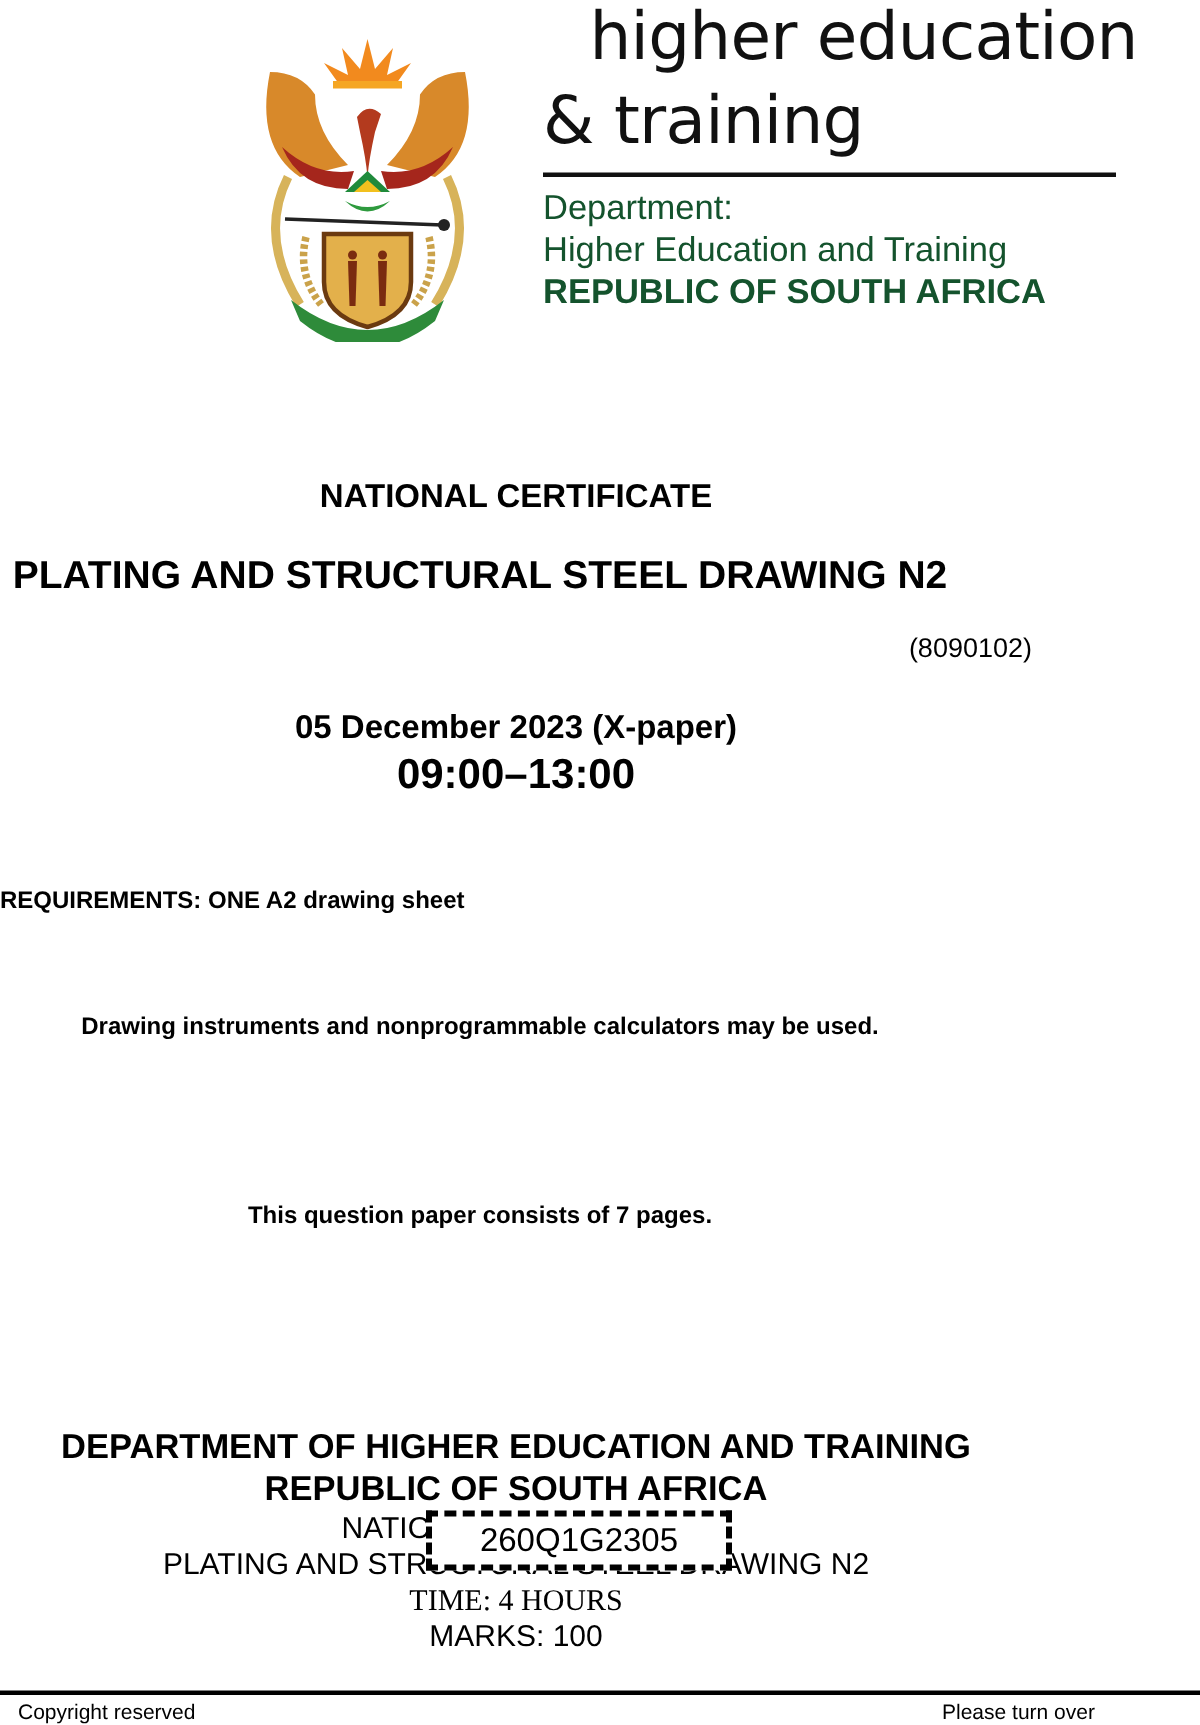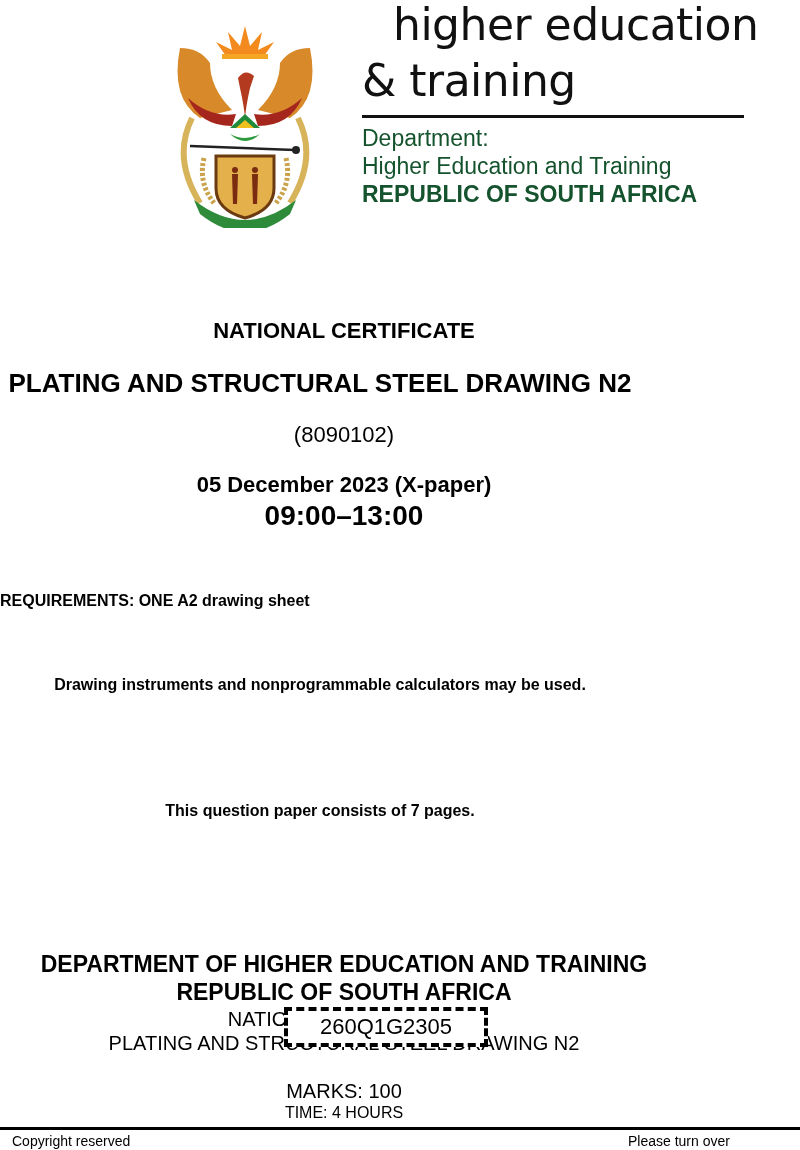--- a/index.html
+++ b/index.html
@@ -61,32 +61,32 @@
 
 <div class="abs brand-big" style="top:2px;margin-left:31px;">higher education</div>
 <div class="abs brand-big" style="top:58px;">&amp; training</div>
 <div class="abs brand-rule"></div>
 <div class="abs brand-small" style="top:124px;">Department:</div>
 <div class="abs brand-small" style="top:152px;">Higher Education and Training</div>
 <div class="abs brand-small bold" style="top:180px;">REPUBLIC OF SOUTH AFRICA</div>
 
 <div class="abs center bold" style="top:318px; font-size:22px;">NATIONAL CERTIFICATE</div>
 <div class="abs center bold" style="top:368px; font-size:26px; left:-24px;">PLATING AND STRUCTURAL STEEL DRAWING N2</div>
-<div class="abs center" style="top:422px; font-size:22px;">(8090102)</div>
+<div class="abs center" style="top:422px; font-size:18px;text-align:right;">(8090102)</div>
 <div class="abs center bold" style="top:472px; font-size:22px;">05 December 2023 (X-paper)</div>
 <div class="abs center bold" style="top:500px; font-size:28px;">09:00–13:00</div>
 
 <div class="abs bold" style="left:0; top:592px; font-size:16px;">REQUIREMENTS: ONE A2 drawing sheet</div>
 <div class="abs center bold" style="top:676px; font-size:16px; left:-24px;">Drawing instruments and nonprogrammable calculators may be used.</div>
 <div class="abs center bold" style="top:802px; font-size:16px; left:-24px;">This question paper consists of 7 pages.</div>
 
 <div class="abs center bold" style="top:951px; font-size:23px;">DEPARTMENT OF HIGHER EDUCATION AND TRAINING</div>
 <div class="abs center bold" style="top:979px; font-size:23px;">REPUBLIC OF SOUTH AFRICA</div>
 <div class="abs center" style="top:1008px; font-size:20px;">NATIONAL CERTIFICATE</div>
 <div class="abs center" style="top:1032px; font-size:20px;">PLATING AND STRUCTURAL STEEL DRAWING N2</div>
-<div class="abs center" style="top:1104px; font-size:16px;">TIME: 4 HOURS</div>
+<div class="abs center" style="top:1056px; font-size:20px;font-family:Liberation Serif, serif;">TIME: 4 HOURS</div>
 <div class="abs center" style="top:1080px; font-size:20px;">MARKS: 100</div>
 
 <div class="abs stamp">260Q1G2305</div>
 
 <div class="abs footer-rule"></div>
 <div class="abs footer-text" style="left:0;">Copyright reserved</div>
 <div class="abs footer-text" style="left:616px;">Please turn over</div>
 
 </body></html>

